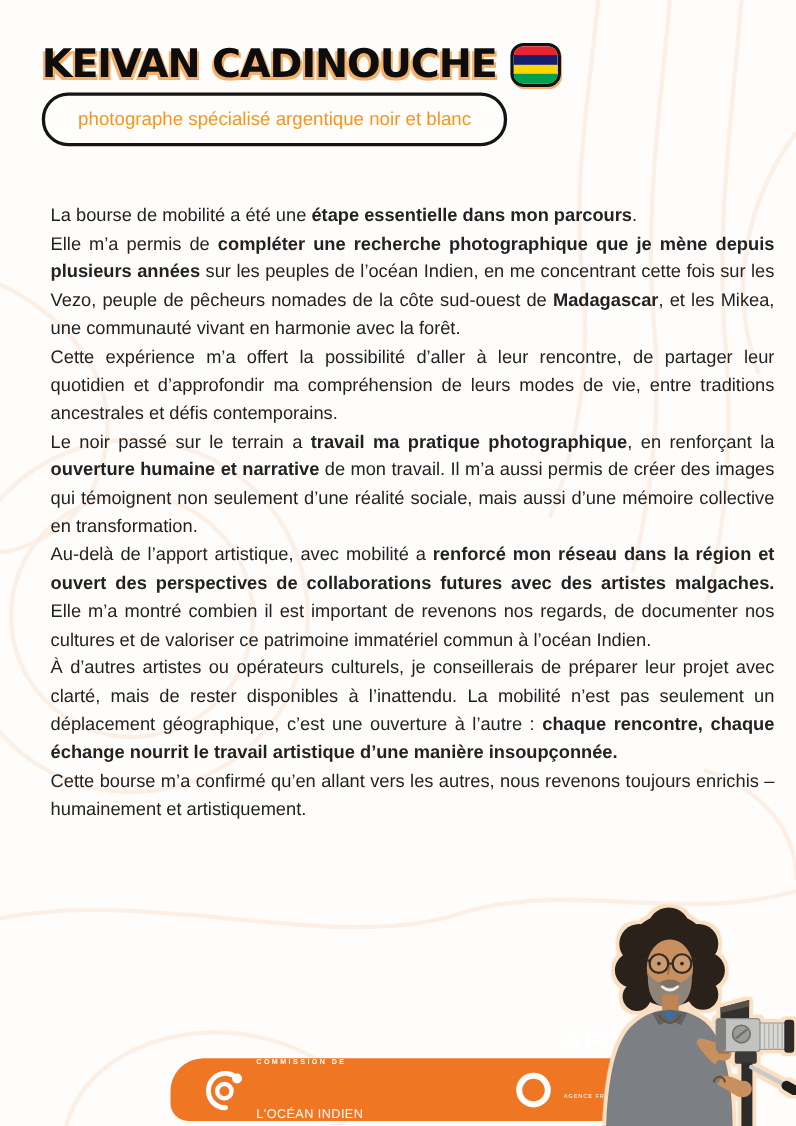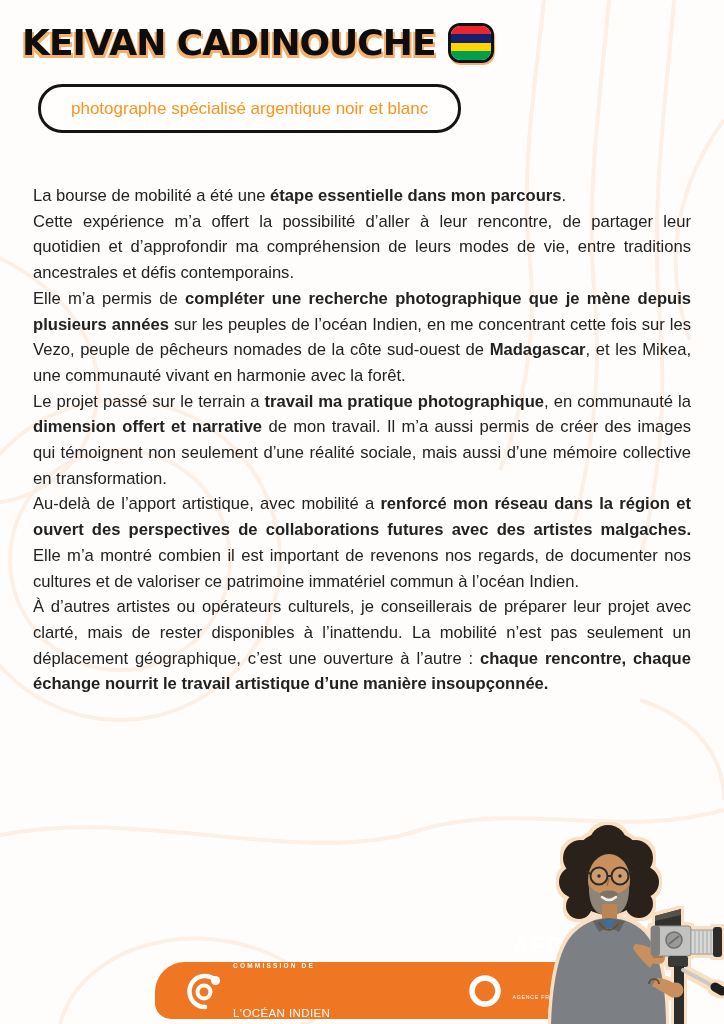--- a/index.html
+++ b/index.html
@@ -12,21 +12,21 @@
     --topo:#FAE4D4;
     --flag-red:#E8252E; --flag-blue:#151F6D; --flag-yellow:#FFD500; --flag-green:#00A04E;
   }
   .page{
     position:relative; width:724px; height:1024px; overflow:hidden;
     background:#FFFDFB; font-family:"Liberation Sans",sans-serif;
   }
   .bg-topo{position:absolute; inset:0; z-index:0;}
   .content{position:relative; z-index:1;}
   h1.title{
-    position:absolute; left:22px; top:22px; margin:0;
+    position:absolute; left:22px; top:22px; margin:16px;
     font-family:"DejaVu Sans","Liberation Sans",sans-serif;
     font-weight:800; font-size:36px; letter-spacing:-1px; color:#0D0D0D;
     text-shadow:2px 3px 0 var(--title-shadow), -2px 3px 0 var(--title-shadow);
     display:flex; align-items:center; gap:12px; white-space:nowrap;
   }
   .flag{
     display:inline-flex; flex-direction:column; width:40px; height:34px;
     border:3px solid #111; border-radius:12px; overflow:hidden; text-shadow:none;
     box-shadow:1px 2px 0 var(--title-shadow);
   }
@@ -34,21 +34,21 @@
   .flag .red{background:var(--flag-red);} .flag .blue{background:var(--flag-blue);}
   .flag .yellow{background:var(--flag-yellow);} .flag .green{background:var(--flag-green);}
   .badge{
     position:absolute; left:38px; top:84px;
     border:3px solid #141414; border-radius:24px;
     padding:8px 30px; font-size:17px; line-height:27px;
     color:var(--accent-orange); background:rgba(255,255,255,.6);
     white-space:nowrap;
   }
   .body-text{
-    position:absolute; left:33px; top:183px; width:658px;
+    position:absolute; left:46px; top:183px; width:658px;
     font-size:16.6px; line-height:25.7px; color:var(--text-color);
     text-align:justify;
   }
   .body-text p{margin:0;}
   .body-text strong{font-weight:700;}
   .footer-bar{
     position:absolute; left:155px; top:962px; width:455px; height:57px;
     background:var(--footer-orange); border-radius:30px 30px 16px 16px;
     display:flex; align-items:center; justify-content:space-between;
     padding:0 30px; box-sizing:border-box; z-index:2; color:#fff;
@@ -99,25 +99,26 @@
           <i class="green"></i>
       </span>
     </h1>
 
     <div class="badge">
       <div>photographe spécialisé argentique noir et blanc</div>
     </div>
 
     <main class="body-text" id="paragraphs">
         <p><span>La bourse de mobilité a été une </span><strong>étape essentielle dans mon parcours</strong><span>.</span></p>
+        <p><span>Elle m’a permis de </span><strong>compléter une recherche photographique que je mène depuis plusieurs années</strong><span> sur les peuples de l’océan Indien, en me concentrant cette fois sur les Vezo, peuple de pêcheurs nomades de la côte sud-ouest de </span><strong>Madagascar</strong><span>, et les Mikea, une communauté vivant en harmonie avec la forêt.</span></p>
         <p><span>Cette expérience m’a offert la possibilité d’aller à leur rencontre, de partager leur quotidien et d’approfondir ma compréhension de leurs modes de vie, entre traditions ancestrales et défis contemporains.</span></p>
-        <p><span>Elle m’a permis de </span><strong>compléter une recherche photographique que je mène depuis plusieurs années</strong><span> sur les peuples de l’océan Indien, en me concentrant cette fois sur les Vezo, peuple de pêcheurs nomades de la côte sud-ouest de </span><strong>Madagascar</strong><span>, et les Mikea, une communauté vivant en harmonie avec la forêt.</span></p>
-        <p><span>Le projet passé sur le terrain a </span><strong>travail ma pratique photographique</strong><span>, en communauté la </span><strong>dimension offert et narrative</strong><span> de mon travail. Il m’a aussi permis de créer des images qui témoignent non seulement d’une réalité sociale, mais aussi d’une mémoire collective en transformation.</span></p>
+        <p><span>Le noir passé sur le terrain a </span><strong>travail ma pratique photographique</strong><span>, en renforçant la </span><strong>ouverture humaine et narrative</strong><span> de mon travail. Il m’a aussi permis de créer des images qui témoignent non seulement d’une réalité sociale, mais aussi d’une mémoire collective en transformation.</span></p>
         <p><span>Au-delà de l’apport artistique, avec mobilité a </span><strong>renforcé mon réseau dans la région et ouvert des perspectives de collaborations futures avec des artistes malgaches.</strong><span> Elle m’a montré combien il est important de revenons nos regards, de documenter nos cultures et de valoriser ce patrimoine immatériel commun à l’océan Indien.</span></p>
         <p><span>À d’autres artistes ou opérateurs culturels, je conseillerais de préparer leur projet avec clarté, mais de rester disponibles à l’inattendu. La mobilité n’est pas seulement un déplacement géographique, c’est une ouverture à l’autre : </span><strong>chaque rencontre, chaque échange nourrit le travail artistique d’une manière insoupçonnée.</strong></p>
+        <p><span>Cette bourse m’a confirmé qu’en allant vers les autres, nous revenons toujours enrichis – humainement et artistiquement.</span></p>
       </main>
 
     <footer class="footer-bar">
 
       <div class="logo coi">
         <svg width="40" height="40" viewBox="0 0 40 40">
           <path d="M20 36 C11 36 4.5 29 4.5 20.5 C4.5 11.5 11.5 5 20 5 C24 5 27 6.2 29.5 8.4" stroke="#fff" stroke-width="4.5" fill="none" stroke-linecap="round"></path>
           <circle cx="19" cy="21" r="6.5" stroke="#fff" stroke-width="4" fill="none"></circle>
           <circle cx="30.5" cy="9.5" r="4.5" fill="#fff"></circle>
         </svg>

